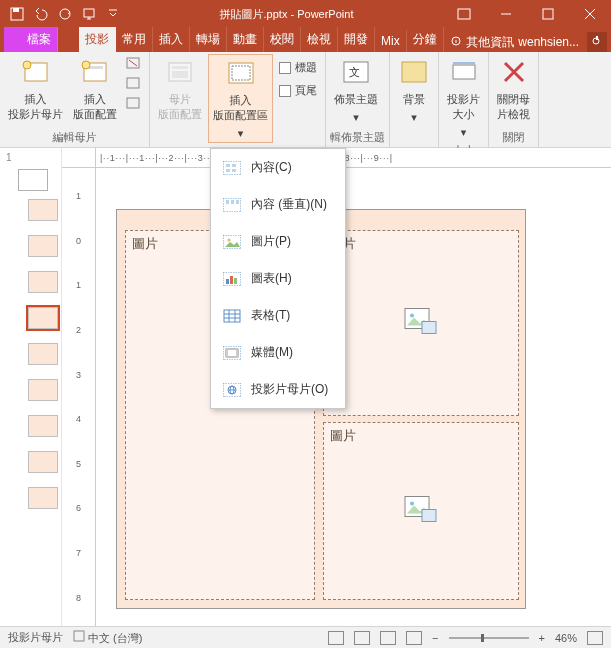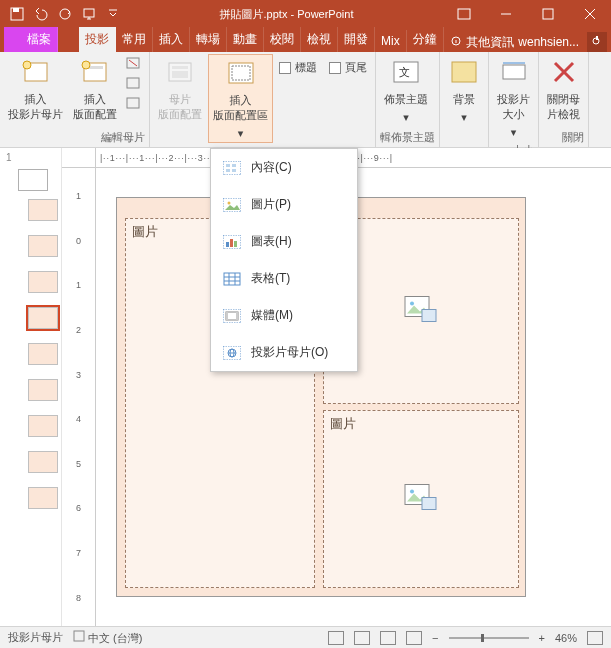--- a/index.html
+++ b/index.html
@@ -17,21 +17,21 @@
 .tab { padding: 4px 6px; font-size: 12px; color: #fff; white-space: nowrap; border-right: 1px solid rgba(255,255,255,0.15); }
 .tab.file { background: #d946ef; padding-left: 23px; }
 .tab.active { background: #f1f1f1; color: #b7472a; margin-left: 21px; }
 .tab-right { margin-left: auto; display: flex; align-items: center; padding-right: 4px; gap: 4px; }
 .tab-right span { color: #fff; font-size: 12px; text-align: center; }
 .search-box { width: 20px; height: 20px; background: #9a3a22; margin-left: 4px; display: flex; align-items: center; justify-content: center; }
 
 .ribbon { background: #f1f1f1; height: 96px; border-bottom: 1px solid #d4d4d4; display: flex; }
 .rgroup { border-right: 1px solid #d4d4d4; padding: 2px 4px 0; display: flex; flex-direction: column; }
 .rgroup-content { flex: 1; display: flex; align-items: flex-start; gap: 2px; }
-.rgroup-label { text-align: right; font-size: 11px; color: #666; padding: 2px 0; }
+.rgroup-label { text-align: center; font-size: 11px; color: #666; padding: 2px 0; }
 .big-btn { display: flex; flex-direction: column; align-items: center; padding: 2px 4px; gap: 4px; font-size: 11px; color: #444; text-align: center; }
 .big-btn.disabled { color: #b0b0b0; }
 .big-btn .ico { width: 32px; height: 32px; display: flex; align-items: center; justify-content: center; }
 .big-btn.active-drop { background: #fdeada; border: 1px solid #e8b08c; }
 .small-stack { display: flex; flex-direction: column; gap: 2px; padding: 2px; }
 .small-btn { width: 18px; height: 18px; }
 .chk-row { display: flex; align-items: center; gap: 4px; font-size: 11px; color: #444; padding: 2px 4px; }
 .chk { width: 12px; height: 12px; border: 1px solid #888; background: #fff; }
 
 .workspace { display: flex; height: 478px; background: #fff; }
@@ -39,25 +39,25 @@
 .thumb-num { font-size: 10px; color: #888; padding: 4px 6px; }
 .thumb-master { width: 30px; height: 22px; border: 1px solid #b0b0b0; margin: 2px 0 8px 18px; background: #fff; }
 .thumb-layout { width: 30px; height: 22px; border: 1px solid #c0c0c0; margin: 0 0 14px 28px; background: #fbe6d8; position: relative; }
 .thumb-layout.selected { outline: 2px solid #d24726; outline-offset: 0; }
 
 .ruler-corner { width: 34px; height: 20px; border-right: 1px solid #ccc; border-bottom: 1px solid #ccc; }
 .ruler-h { height: 20px; background: #fff; border-bottom: 1px solid #ccc; display: flex; align-items: center; font-size: 9px; color: #666; overflow: hidden; padding-left: 4px; letter-spacing: 0.5px; }
 .ruler-v { width: 34px; background: #fff; border-right: 1px solid #ccc; display: flex; flex-direction: column; align-items: center; font-size: 9px; color: #666; justify-content: space-around; padding: 6px 0; }
 .editor-wrap { flex: 1; display: grid; grid-template-columns: 34px 1fr; grid-template-rows: 20px 1fr; }
 .canvas { background: #fff; position: relative; overflow: hidden; }
-.slide { position: absolute; left: 20px; top: 29px; width: 410px; height: 400px; background: #fbe6d8; border: 1px solid #999; }
+.slide { position: absolute; left: 20px; top: 41px; width: 410px; height: 400px; background: #fbe6d8; border: 1px solid #999; }
 .ph { position: absolute; border: 1px dashed #9a7a66; background: rgba(255,255,255,0.5); padding: 4px 6px; font-size: 13px; color: #5a4636; }
 .ph-img-icon { position: absolute; left: 50%; top: 50%; transform: translate(-50%,-50%); }
 
-.dropdown { position: absolute; left: 210px; top: 148px; width: 148px; background: #fff; border: 1px solid #c9c9c9; box-shadow: 2px 2px 6px rgba(0,0,0,0.25); z-index: 100; }
+.dropdown { position: absolute; left: 210px; top: 148px; width: 136px; background: #fff; border: 1px solid #c9c9c9; box-shadow: 2px 2px 6px rgba(0,0,0,0.25); z-index: 100; }
 .dd-item { display: flex; align-items: center; gap: 10px; padding: 10px 12px; font-size: 12px; color: #333; }
 .dd-item .dd-ico { width: 18px; height: 16px; display: flex; align-items: center; justify-content: center; }
 
 .statusbar { height: 22px; background: #f1f1f1; border-top: 1px solid #d4d4d4; display: flex; align-items: center; font-size: 11px; color: #555; padding: 0 8px; gap: 10px; }
 .status-right { margin-left: auto; display: flex; align-items: center; gap: 10px; }
 .view-btn { width: 16px; height: 14px; border: 0.5px solid #888; }
 .zoom-slider { width: 80px; height: 2px; background: #aaa; position: relative; }
 .zoom-slider::before { content: ""; position: absolute; left: 40%; top: -3px; width: 3px; height: 8px; background: #666; }
 </style>
 </head>
@@ -206,21 +206,21 @@
         <div class="ico">
             <svg width="30" height="26">
               <rect x="3" y="3" width="24" height="20" fill="#fff" stroke="#c99b4e"></rect>
               <rect x="6" y="6" width="18" height="14" fill="none" stroke="#888" stroke-dasharray="2 1"></rect>
             </svg>
           </div>
         <span style="white-space:pre-line">插入
 版面配置區</span>
         <span>▾</span>
       </div>
-      <div style="display:flex;flex-direction:row;gap:4px;padding-top:4px">
+      <div style="display:flex;flex-direction:column;gap:4px;padding-top:4px">
         <div class="chk-row">
             <div class="chk"></div>
             <span>標題</span>
           </div>
         <div class="chk-row">
             <div class="chk"></div>
             <span>頁尾</span>
           </div>
       </div>
     </div>
@@ -360,20 +360,31 @@
           <rect x="3" y="8" width="4" height="3" fill="#bcd5ec"></rect>
           <rect x="9" y="8" width="4" height="3" fill="#bcd5ec"></rect>
         </svg>
       </div>
       <span>內容(C)</span>
     </div>
   <div class="dd-item">
       <div class="dd-ico">
         <svg width="18" height="14">
           <rect x="0" y="0" width="18" height="14" fill="none" stroke="#5a8fc9" stroke-dasharray="1.5 1"></rect>
+          <rect x="3" y="2" width="3" height="4" fill="#bcd5ec"></rect>
+          <rect x="8" y="2" width="3" height="4" fill="#bcd5ec"></rect>
+          <rect x="13" y="2" width="3" height="4" fill="#bcd5ec"></rect>
+        </svg>
+      </div>
+      <span>內容 (垂直)(N)</span>
+    </div>
+  <div class="dd-item">
+      <div class="dd-ico">
+        <svg width="18" height="14">
+          <rect x="0" y="0" width="18" height="14" fill="none" stroke="#5a8fc9" stroke-dasharray="1.5 1"></rect>
           <circle cx="6" cy="5" r="1.5" fill="#e8b94e"></circle>
           <path d="M2 12 L7 7 L11 10 L14 7 L17 12 Z" fill="#8fbf7a"></path>
         </svg>
       </div>
       <span>圖片(P)</span>
     </div>
   <div class="dd-item">
       <div class="dd-ico">
         <svg width="18" height="14">
           <rect x="0" y="0" width="18" height="14" fill="none" stroke="#5a8fc9" stroke-dasharray="1.5 1"></rect>

